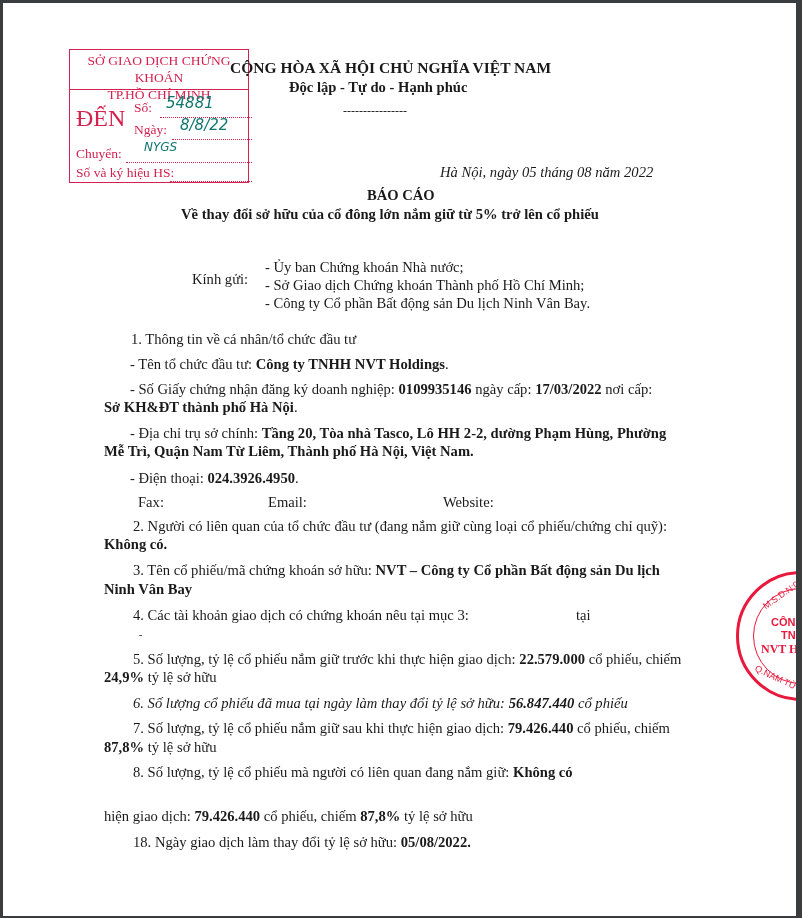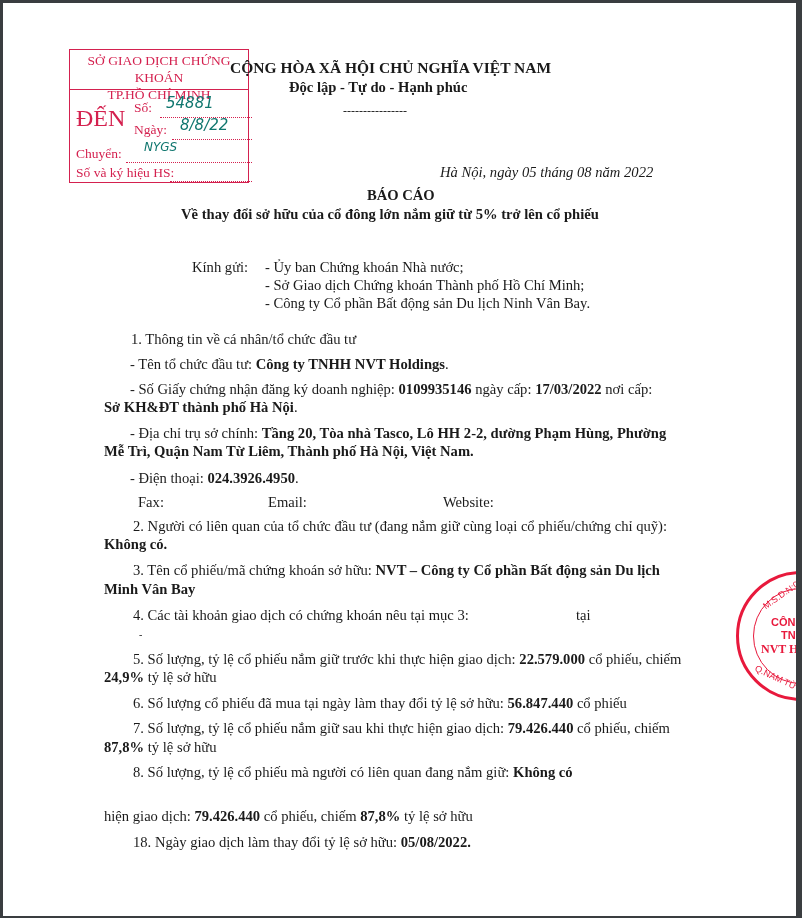--- a/index.html
+++ b/index.html
@@ -71,21 +71,21 @@
   </div>
 
   <div class="abs b" style="left:286px;top:76px;font-size:14.6px;">Độc lập - Tự do - Hạnh phúc</div>
   <div class="abs b" style="left:227px;top:56px;font-size:15.5px;">CỘNG HÒA XÃ HỘI CHỦ NGHĨA VIỆT NAM</div>
   <div class="abs" style="left:340px;top:101px;font-size:12px;">----------------</div>
   <div class="abs i f14" style="left:437px;top:141px;margin-top:20px;">Hà Nội, ngày 05 tháng 08 năm 2022</div>
 
   <div class="abs b f14" style="left:364px;top:184px;">BÁO CÁO</div>
   <div class="abs b f14" style="left:178px;top:203px;">Về thay đổi sở hữu của cổ đông lớn nắm giữ từ 5% trở lên cổ phiếu</div>
 
-  <div class="abs f14" style="left:189px;top:256px;">Kính gửi:</div>
+  <div class="abs f14" style="left:189px;top:268px;">Kính gửi:</div>
   <div class="abs f14" style="left:262px;top:256px;">- Ủy ban Chứng khoán Nhà nước;</div>
   <div class="abs f14" style="left:262px;top:274px;">- Sở Giao dịch Chứng khoán Thành phố Hồ Chí Minh;</div>
   <div class="abs f14" style="left:262px;top:292px;">- Công ty Cổ phần Bất động sản Du lịch Ninh Vân Bay.</div>
 
   <div class="abs f14" style="left:128px;top:328px;">1. Thông tin về cá nhân/tổ chức đầu tư</div>
 
   <div class="abs f14" style="left:127px;top:353px;">
     <span>- Tên tổ chức đầu tư: </span><span class="b">Công ty TNHH NVT Holdings</span><span>.</span>
   </div>
 
@@ -108,34 +108,34 @@
   <div class="abs f14" style="left:135px;top:491px;">Fax:</div>
   <div class="abs f14" style="left:265px;top:491px;">Email:</div>
   <div class="abs f14" style="left:440px;top:491px;">Website:</div>
 
   <div class="abs f14" style="left:130px;top:515px;">2. Người có liên quan của tổ chức đầu tư (đang nắm giữ cùng loại cổ phiếu/chứng chỉ quỹ):</div>
   <div class="abs b f14" style="left:101px;top:533px;">Không có.</div>
 
   <div class="abs f14" style="left:130px;top:559px;">
     <span>3. Tên cổ phiếu/mã chứng khoán sở hữu: </span><span class="b">NVT – Công ty Cổ phần Bất động sản Du lịch</span>
   </div>
-  <div class="abs b f14" style="left:101px;top:578px;">Minh Vân Bay</div>
+  <div class="abs b f14" style="left:101px;top:578px;">Ninh Vân Bay</div>
 
   <div class="abs f14" style="left:130px;top:604px;">4. Các tài khoản giao dịch có chứng khoán nêu tại mục 3:</div>
   <div class="abs f14" style="left:573px;top:604px;">tại</div>
   <div class="abs f14" style="left:136px;top:626px;font-size:10px;">-</div>
 
   <div class="abs f14" style="left:130px;top:648px;">
     <span>5. Số lượng, tỷ lệ cổ phiếu nắm giữ trước khi thực hiện giao dịch: </span><span class="b">22.579.000</span><span> cổ phiếu, chiếm</span>
   </div>
   <div class="abs f14" style="left:101px;top:666px;">
     <span class="b">24,9%</span><span> tỷ lệ sở hữu</span>
   </div>
 
-  <div class="abs f14" style="left:130px;top:692px;">
+  <div class="abs f14" style="left:130px;top:692px;font-style:italic;">
     <span>6. Số lượng cổ phiếu đã mua tại ngày làm thay đổi tỷ lệ sở hữu: </span><span class="b">56.847.440</span><span> cổ phiếu</span>
   </div>
 
   <div class="abs f14" style="left:130px;top:717px;">
     <span>7. Số lượng, tỷ lệ cổ phiếu nắm giữ sau khi thực hiện giao dịch: </span><span class="b">79.426.440</span><span> cổ phiếu, chiếm</span>
   </div>
   <div class="abs f14" style="left:101px;top:736px;">
     <span class="b">87,8%</span><span> tỷ lệ sở hữu</span>
   </div>
 

